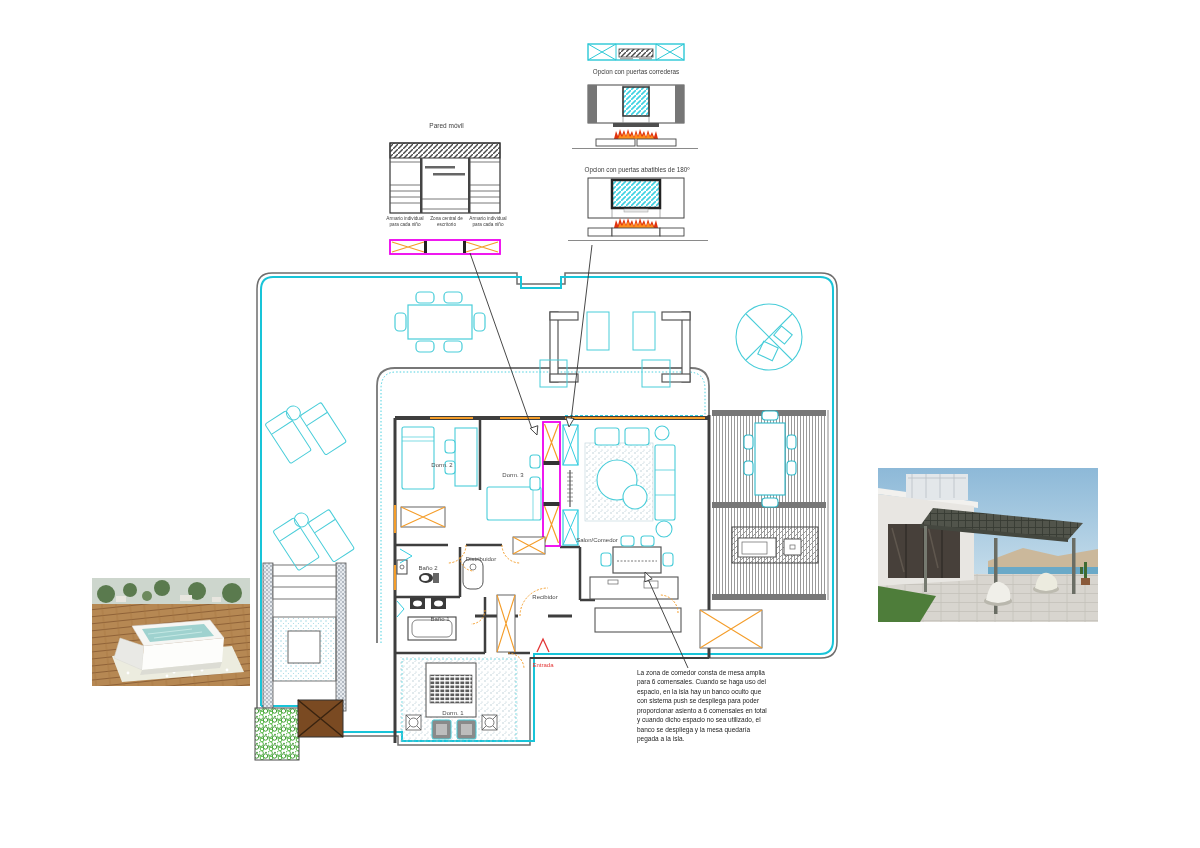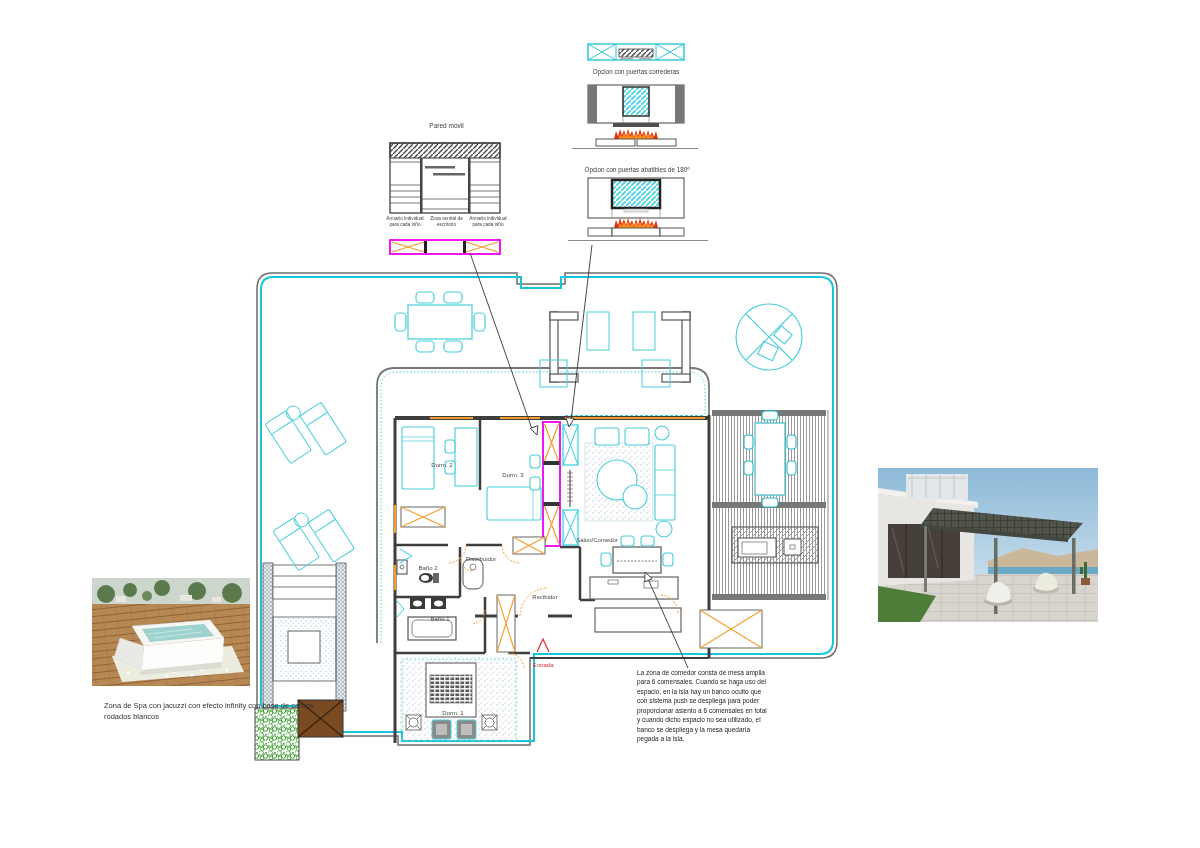--- a/index.html
+++ b/index.html
@@ -436,21 +436,20 @@
           <circle cx="100" cy="97" r="1.4"></circle>
       </g>
       <polygon points="28,60 52,68 50,92 22,80" fill="#e9e9e5" stroke="#d8d8d2" stroke-width="0.5"></polygon>
       <polygon points="40,48 118,42 132,60 52,68" fill="#f6f6f3" stroke="#ddd" stroke-width="0.5"></polygon>
       <polygon points="50,51 112,46 122,58 58,64" fill="#9fd2cf"></polygon>
       <path d="M56,56 L100,51 M62,60 L110,54" stroke="#c4e8e4" stroke-width="1"></path>
       <polygon points="52,68 132,60 130,84 50,92" fill="#fdfdfb"></polygon>
       <polygon points="50,92 130,84 128,90 48,97" fill="#dcdcd4"></polygon>
     </svg>
   </div>
-  <div class="abs" style="left:104px;top:700px;width:218px;font-size:7.5px;line-height:1.5;color:#333;">Zona de Spa con jacuzzi con efecto infinity con base de cantos rodados blancos</div>
 
   <div class="abs" style="left:878px;top:468px;width:220px;height:154px;">
     <svg width="220" height="154" viewBox="0 0 220 154">
       <defs>
         <linearGradient id="g-sky" x1="0" y1="0" x2="0" y2="1">
           <stop offset="0" stop-color="#8db9d8"></stop>
             <stop offset="1" stop-color="#dcebf2"></stop>
         </linearGradient>
       </defs>
       <rect width="220" height="154" fill="url(#g-sky)"></rect>

